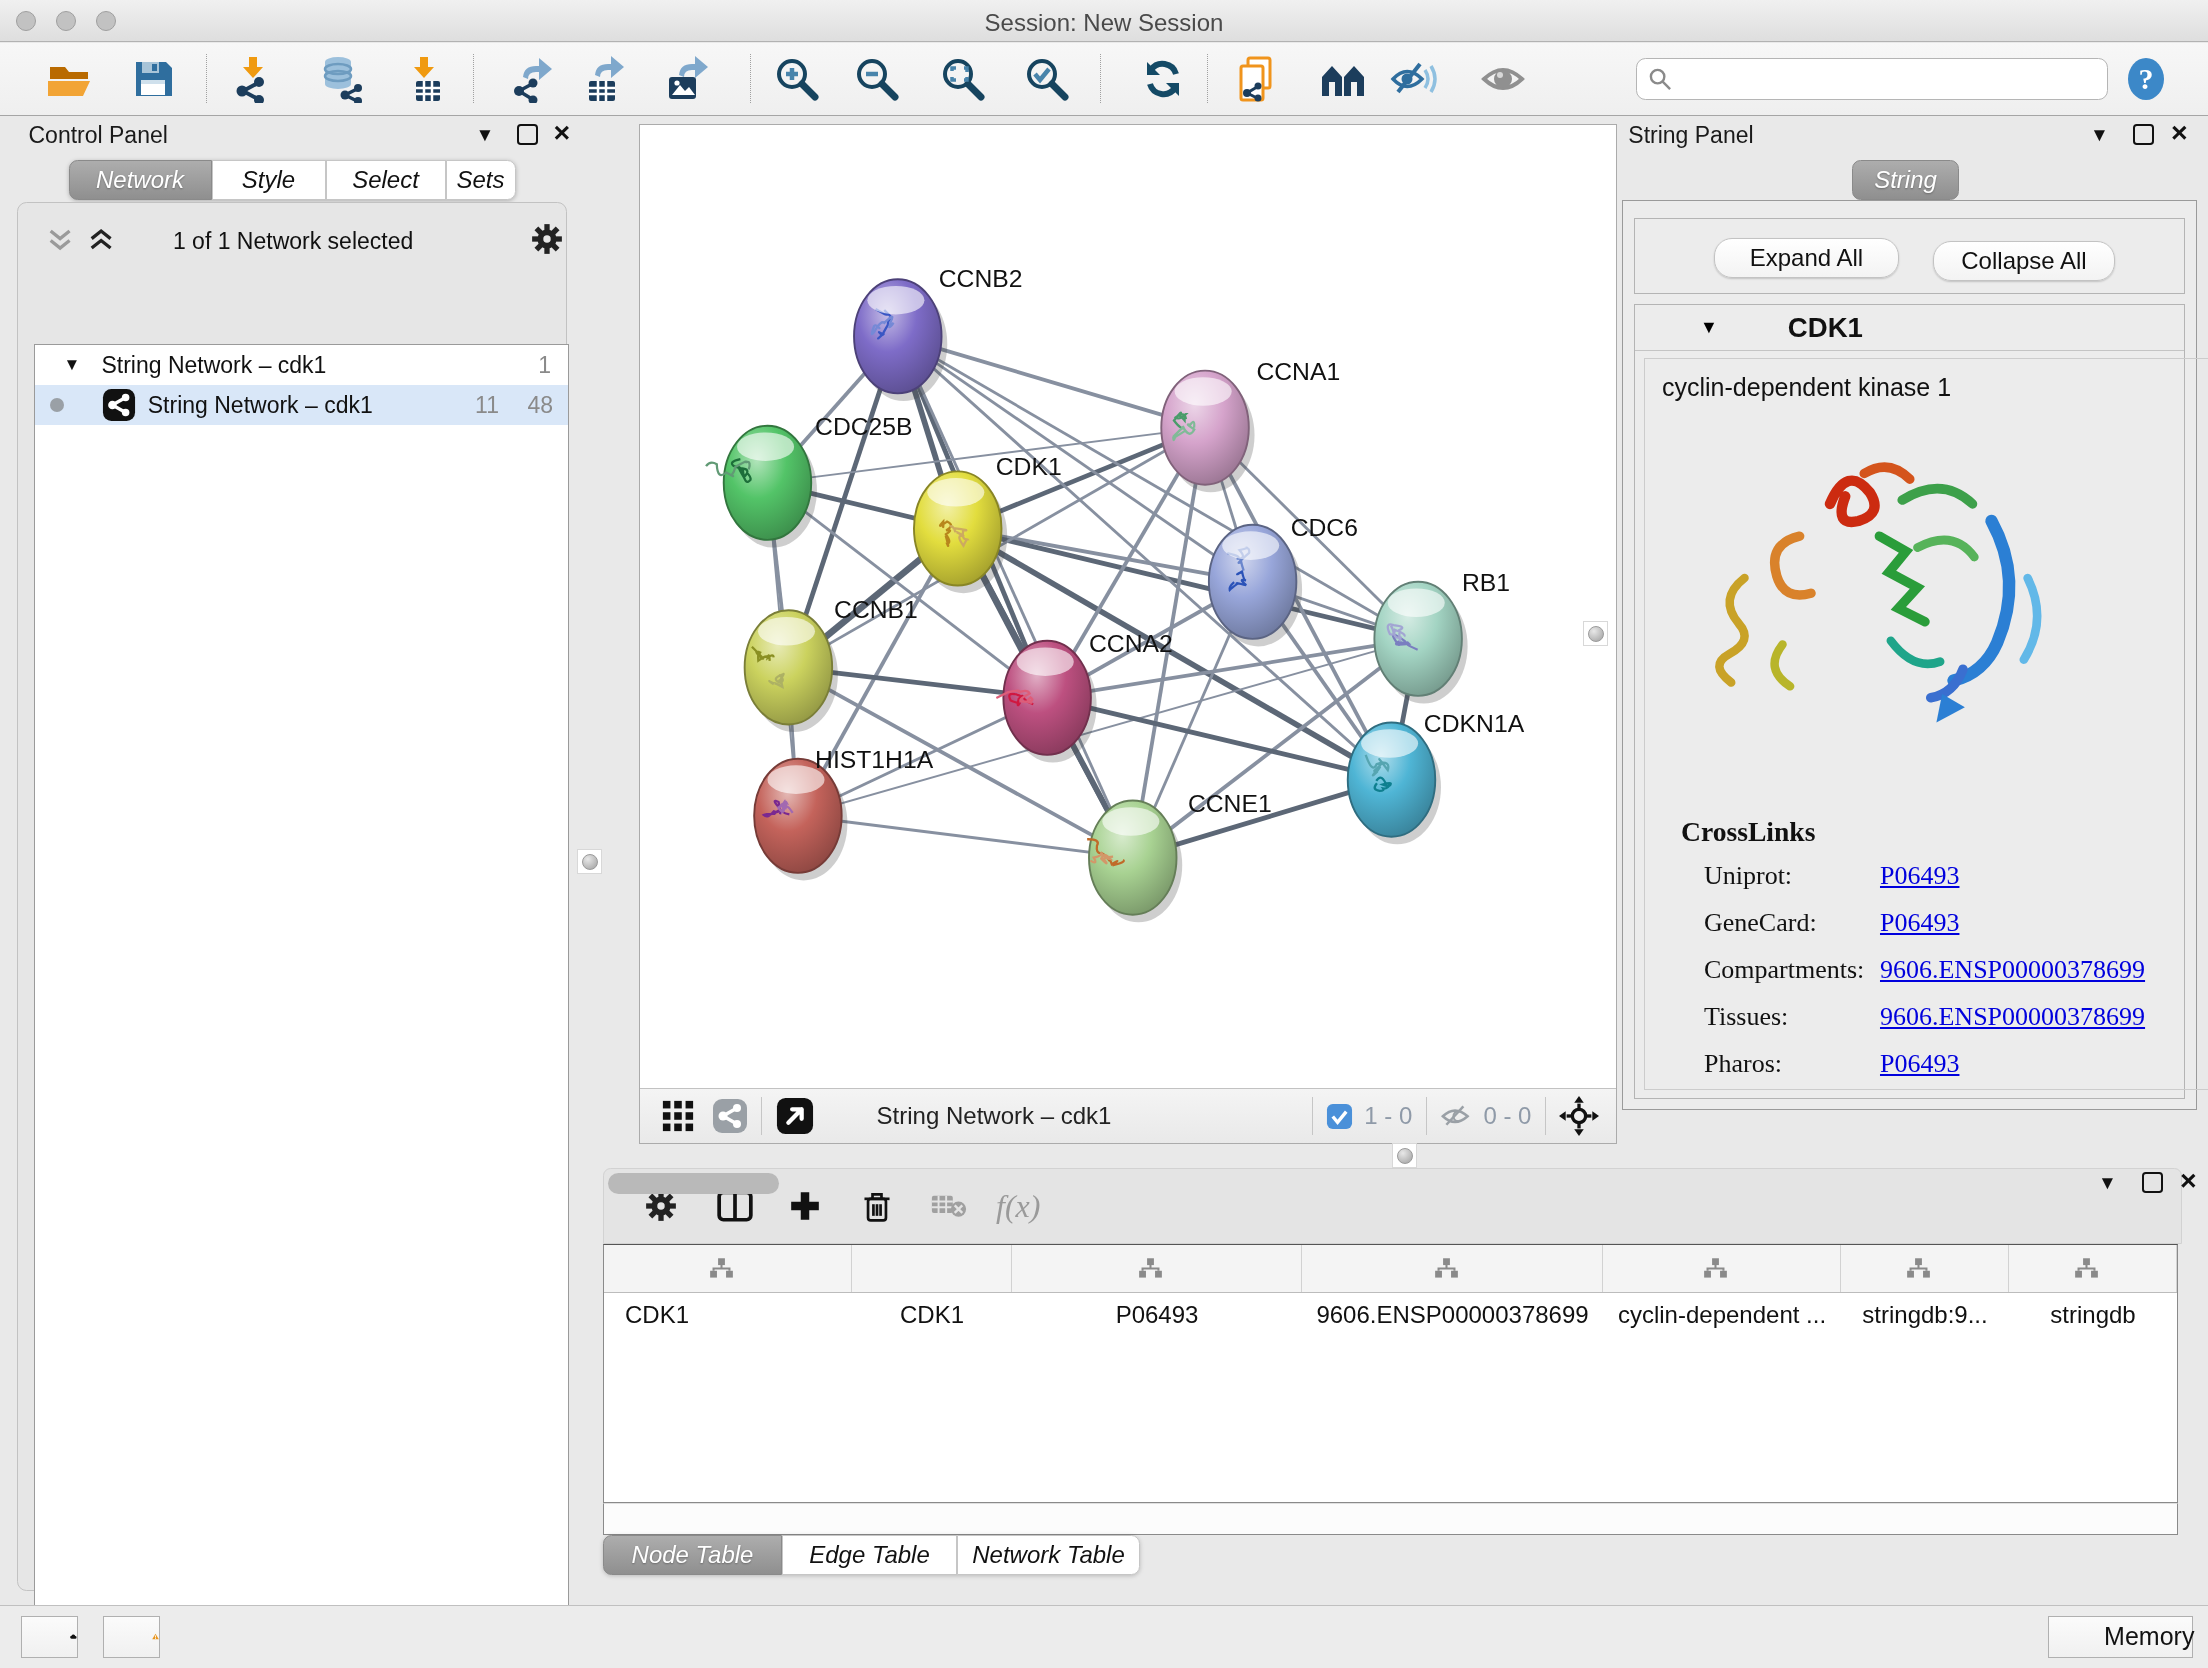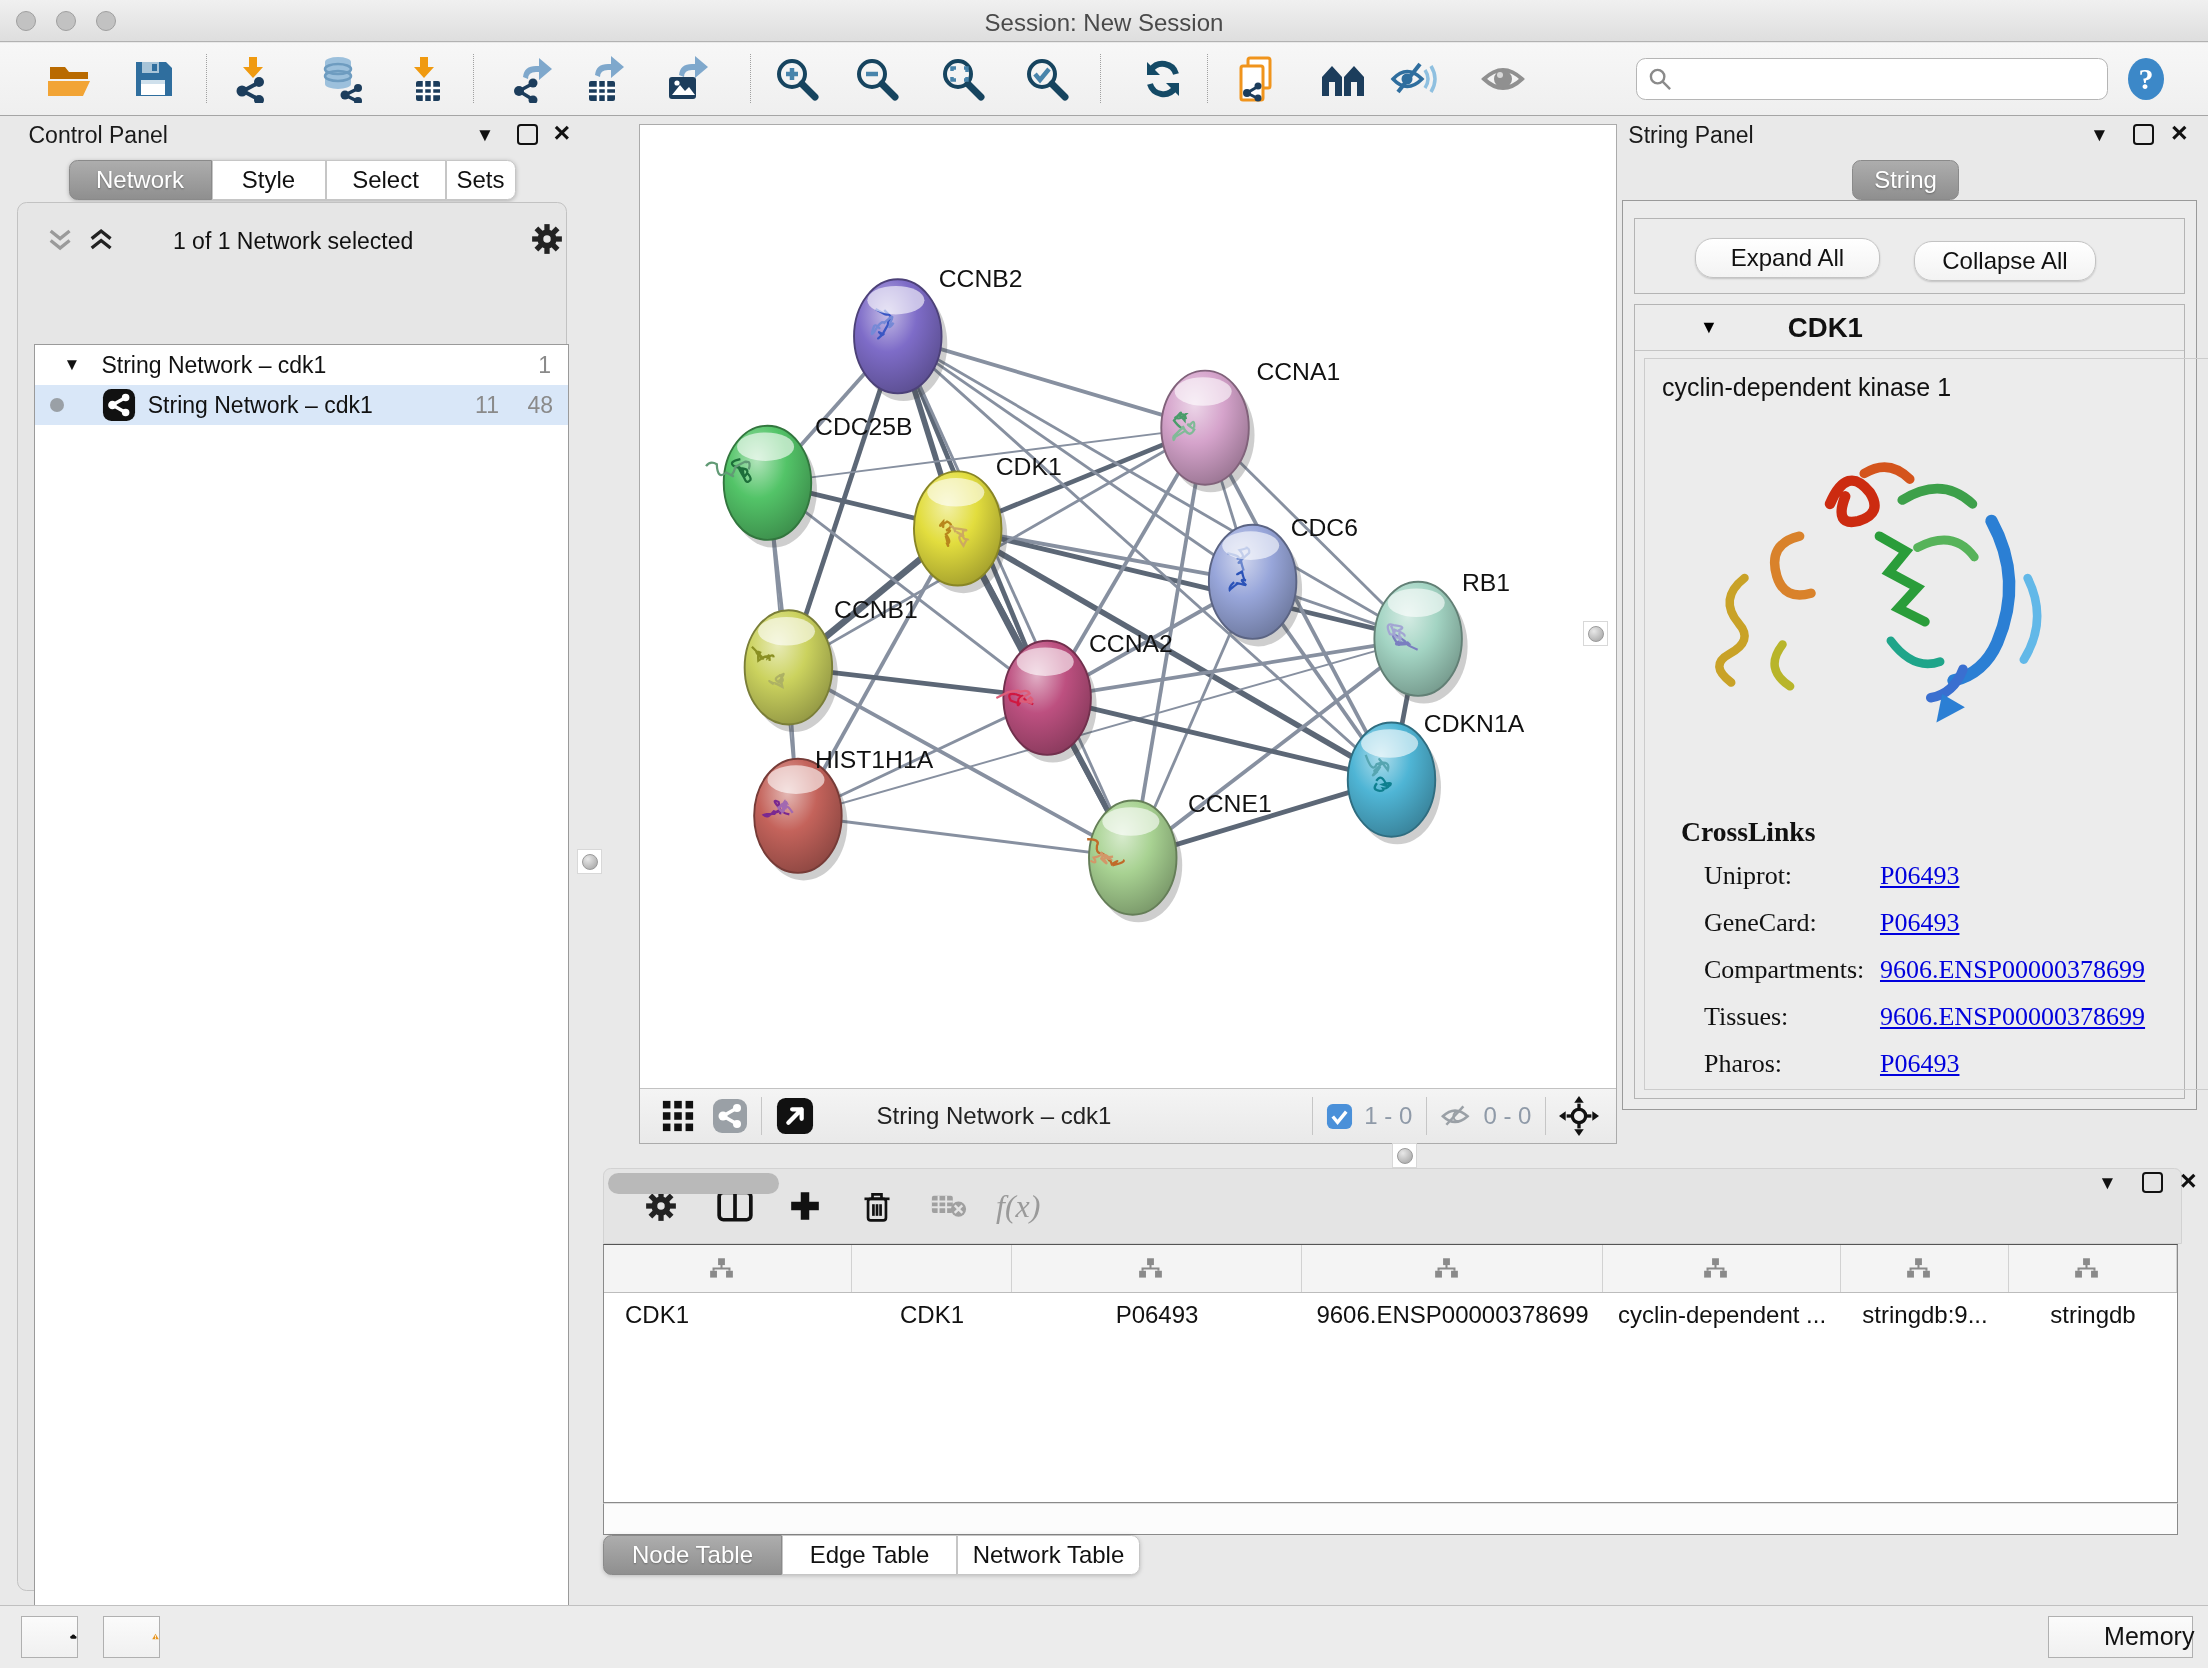--- a/index.html
+++ b/index.html
@@ -19,21 +19,21 @@
   .tbsep { top:11.4px; width:0; height:49px; border-left:1.9px dotted #a0a0a0; }
   #search-box { left:1636px; top:15px; width:472px; height:42px; background:#fff; border:1px solid #b5b5b5;
                 border-radius:9.5px; display:flex; align-items:center; padding-left:11.4px; gap:7.6px; }
   #search-box input { border:none; outline:none; font-size:23px; width:399px; background:transparent; }
   
   .phdr-title { font-size:23px; color:#1a1a1a; }
   .float-box { width:21px; height:21px; border:2.9px solid #111; border-radius:3.8px; }
   .xmark { font-size:28.5px; font-weight:bold; color:#111; line-height:21px; }
   .dtri { color:#111; font-size:19px; }
   .seg { height:40px; display:flex; align-items:center; justify-content:center; font-size:24px;
-         background:#fff; border:1px solid #c6c6c6; color:#111; }
+         background:#fff; border:1px solid #c6c6c6; color:#111;font-style:italic; }
   .seg.sel { background:linear-gradient(#adadad,#8f8f8f); color:#fff; border-color:#8a8a8a;
              text-shadow:0 1px 1.9px rgba(0,0,0,.3); }
   .seg.first { border-radius:8.6px 0 0 8.6px; }
   .seg.last  { border-radius:0 8.6px 8.6px 0; }
   
   #control-panel { left:9.5px; top:116px; width:566px; height:1489px; }
   #ctl-tabs { left:59px; top:44px; display:flex; filter:drop-shadow(0 1px 1.9px rgba(0,0,0,.25)); }
   #ctl-inner { left:7.6px; top:86px; width:550px; height:1389px; background:#e6e6e6;
                border:1px solid #c2c2c2; border-radius:9.5px; }
   #ctl-tree { left:16px; top:141px; width:535px; height:1322px; background:#fff; border:1px solid #9a9a9a; }
@@ -52,21 +52,21 @@
   .grip { width:25px; height:25px; background:#fff; border:1px solid #d8d8d8; display:flex;
           align-items:center; justify-content:center; }
   .grip i { width:16px; height:16px; border-radius:50%; display:block;
             background:radial-gradient(circle at 35% 30%, #e8e8e8, #9f9f9f); border:1px solid #9a9a9a; }
   
   #results-panel { left:1614px; top:116px; width:594px; height:1489px; }
   #res-outer { left:7.6px; top:84px; width:575px; height:910px; background:#ececec; border:1px solid #9a9a9a; }
   #res-btn-box { left:11.4px; top:17px; width:551px; height:76px; border:1px solid #b4b4b4; }
   .btn { background:linear-gradient(#ffffff,#f3f3f3); border:1px solid #c3c3c3; border-radius:18px;
          font-size:24px; color:#111; display:flex; align-items:center; justify-content:center;
-         box-shadow:0 1px 1.9px rgba(0,0,0,.18); }
+         box-shadow:0 1px 1.9px rgba(0,0,0,.18);margin-left:19px; }
   #res-entry { left:11.4px; top:103px; width:551px; height:795px; border:1px solid #b4b4b4; }
   #res-entry-hdr { height:46px; border-bottom:1px solid #c4c4c4; display:flex; align-items:center; }
   #res-content { left:9px; top:53px; width:608px; height:732px; border:1px solid #cccccc; }
   .serif { font-family:"Liberation Serif", serif; }
   .xl-label { font-size:26px; color:#111; }
   .xl-link { font-size:26px; color:#0000dd; text-decoration:underline; }
   
   #table-panel { left:603px; top:1168px; width:1605px; height:438px; }
   #tbl-toolbar { left:15px; top:40px; width:1579px; height:76px; background:#e4e4e4;
                  border:1px solid #d2d2d2; border-radius:7.6px 7.6px 0 0; display:flex; align-items:center; }

